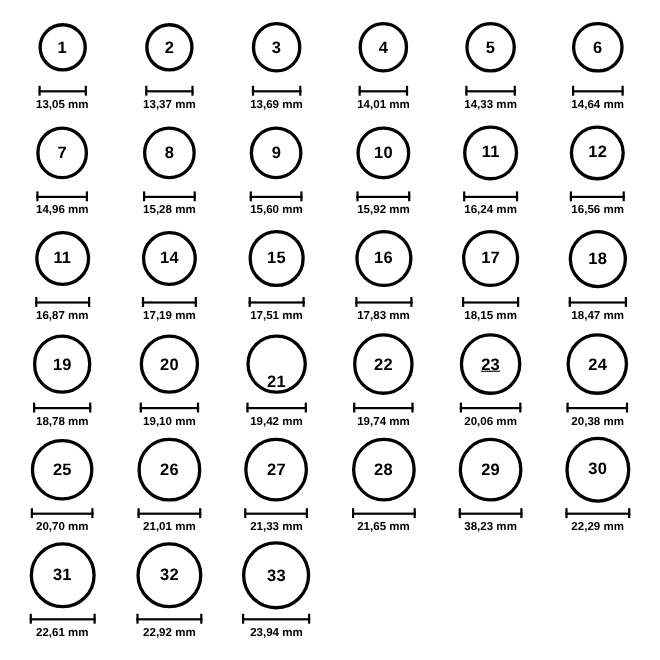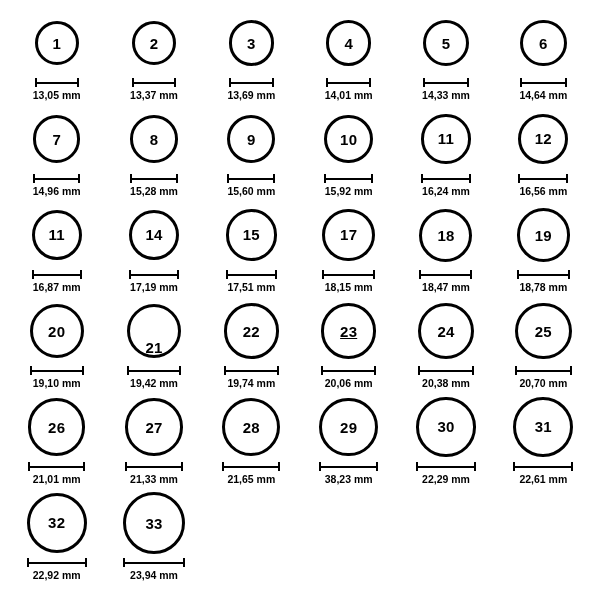--- a/index.html
+++ b/index.html
@@ -280,20 +280,33 @@
         </div>
         <div class="measure" style="width: 51.4px;">
           <div class="bar"></div>
           <div class="tick left"></div>
           <div class="tick right"></div>
         </div>
         <div class="mm-label">17,51 mm</div>
       </div>
       <div class="cell">
         <div class="ring-wrap">
+          <div class="ring" style="width: 51.9px; height: 51.9px;">
+            <span class="ring-label">16</span>
+          </div>
+        </div>
+        <div class="measure" style="width: 51.9px;">
+          <div class="bar"></div>
+          <div class="tick left"></div>
+          <div class="tick right"></div>
+        </div>
+        <div class="mm-label">17,83 mm</div>
+      </div>
+      <div class="cell">
+        <div class="ring-wrap">
           <div class="ring" style="width: 52.4px; height: 52.4px;">
             <span class="ring-label">17</span>
           </div>
         </div>
         <div class="measure" style="width: 52.4px;">
           <div class="bar"></div>
           <div class="tick left"></div>
           <div class="tick right"></div>
         </div>
         <div class="mm-label">18,15 mm</div>

